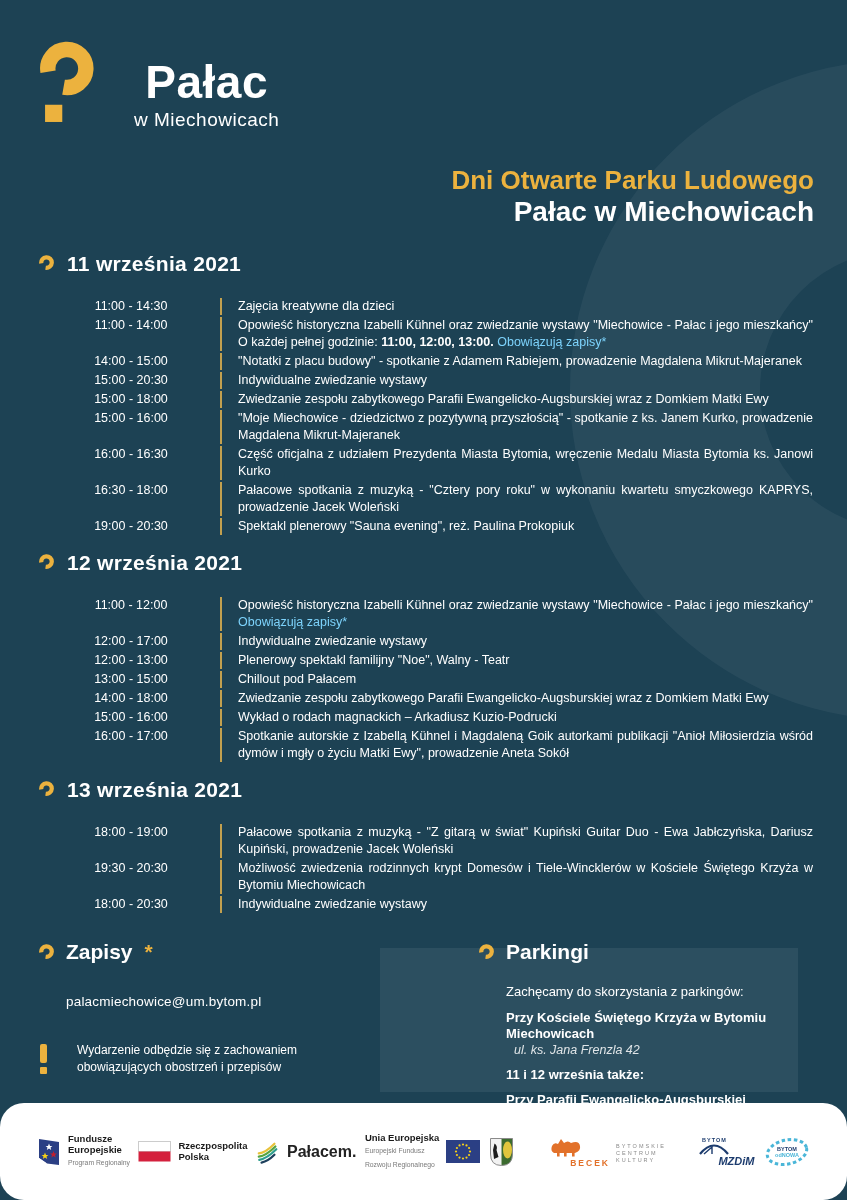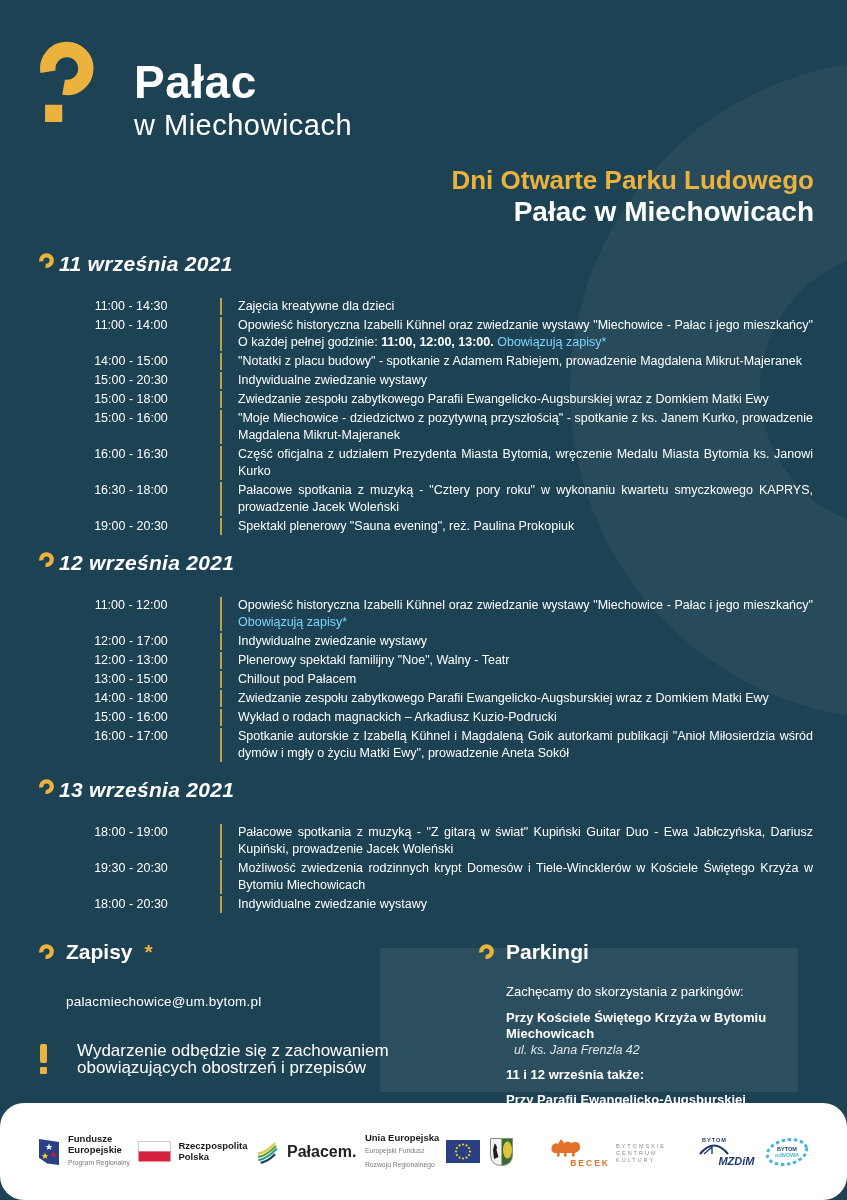--- a/index.html
+++ b/index.html
@@ -6,30 +6,30 @@
   .poster{
     position:relative;width:847px;height:1200px;margin:0 auto;
     background:#1d4254;color:#ffffff;overflow:hidden;
     font-family:"Liberation Sans",sans-serif;
   }
   
   .watermark{position:absolute;inset:0;pointer-events:none;}
   
   .brand{position:absolute;top:33px;left:36px;display:flex;gap:40px;align-items:flex-start;}
   .brand-text{margin-top:26px;}
-  .brand-l1{font-size:46px;font-weight:bold;line-height:1;letter-spacing:.5px;}
-  .brand-l2{font-size:29px;font-weight:normal;margin-top:4px;letter-spacing:.5px;}
+  .brand-l1{font-size:46px;font-weight:bold;line-height:1;letter-spacing:.5px;text-align:center;}
+  .brand-l2{font-size:19px;font-weight:normal;margin-top:4px;letter-spacing:.5px;}
   
   .title-block{position:absolute;top:166px;right:33px;text-align:right;line-height:1.15;}
   .title-l1{color:#ecb23e;font-size:26px;font-weight:bold;}
   .title-l2{color:#ffffff;font-size:28px;font-weight:bold;}
   
   #sections{position:absolute;top:252px;left:38px;right:34px;}
   .day{margin-bottom:16px;}
-  .day-head{display:flex;align-items:flex-start;gap:5px;margin-bottom:22px;font-style:italic;}
+  .day-head{display:flex;align-items:center;gap:13px;margin-bottom:22px;}
   .day-head h2{margin:0;font-size:21px;font-weight:bold;letter-spacing:.3px;}
   .row{display:flex;margin-bottom:2px;}
   .time{flex:0 0 150px;padding-left:18px;text-align:center;font-size:12.5px;line-height:17px;white-space:nowrap;}
   .desc{flex:1;margin-left:14px;border-left:2px solid #c2a04f;padding-left:16px;
         font-size:12.5px;line-height:17px;text-align:justify;}
   .desc .bold{font-weight:bold;}
   .desc .accent{color:#7dd3fc;}
   
   .bottom{position:absolute;top:940px;left:38px;right:34px;display:flex;}
   .zapisy{width:440px;}
@@ -39,21 +39,21 @@
   .email{margin:30px 0 0 28px;font-size:13.5px;letter-spacing:.2px;}
   .parking-body{margin:20px 0 0 28px;font-size:13px;line-height:16px;}
   .parking-body .intro{margin-bottom:10px;}
   .parking-body .pname{font-weight:bold;}
   .parking-body .paddr{font-style:italic;font-size:12.5px;opacity:.85;margin-bottom:9px;margin-left:8px;}
   .parking-body .plabel{font-weight:bold;margin-bottom:9px;}
   .note{position:absolute;top:1042px;left:40px;display:flex;gap:30px;align-items:flex-start;}
   .excl{display:flex;flex-direction:column;align-items:center;gap:4px;margin-top:2px;}
   .excl .bar{width:7px;height:19px;background:#ecb23e;border-radius:2px;}
   .excl .dot{width:7px;height:7px;background:#ecb23e;border-radius:1px;}
-  .note-text{font-size:17px;line-height:17px;}
+  .note-text{font-size:12px;line-height:17px;}
   
   .footer{position:absolute;left:0;right:0;bottom:0;height:97px;background:#ffffff;
           display:flex;align-items:center;justify-content:space-between;
           padding:0 36px;box-sizing:border-box;color:#1a1a1a;border-radius:24px;}
   .logo-group{display:flex;align-items:center;gap:7px;}
   .lt{line-height:10.5px;}
   .lt-bold{font-size:9.5px;font-weight:bold;color:#1a1a1a;}
   .lt-sub{font-size:6.8px;color:#7a7a7a;margin-top:3px;}
   .slaskie-label{font-size:16px;font-weight:bold;color:#222;}
   .ue-text{text-align:left;}

